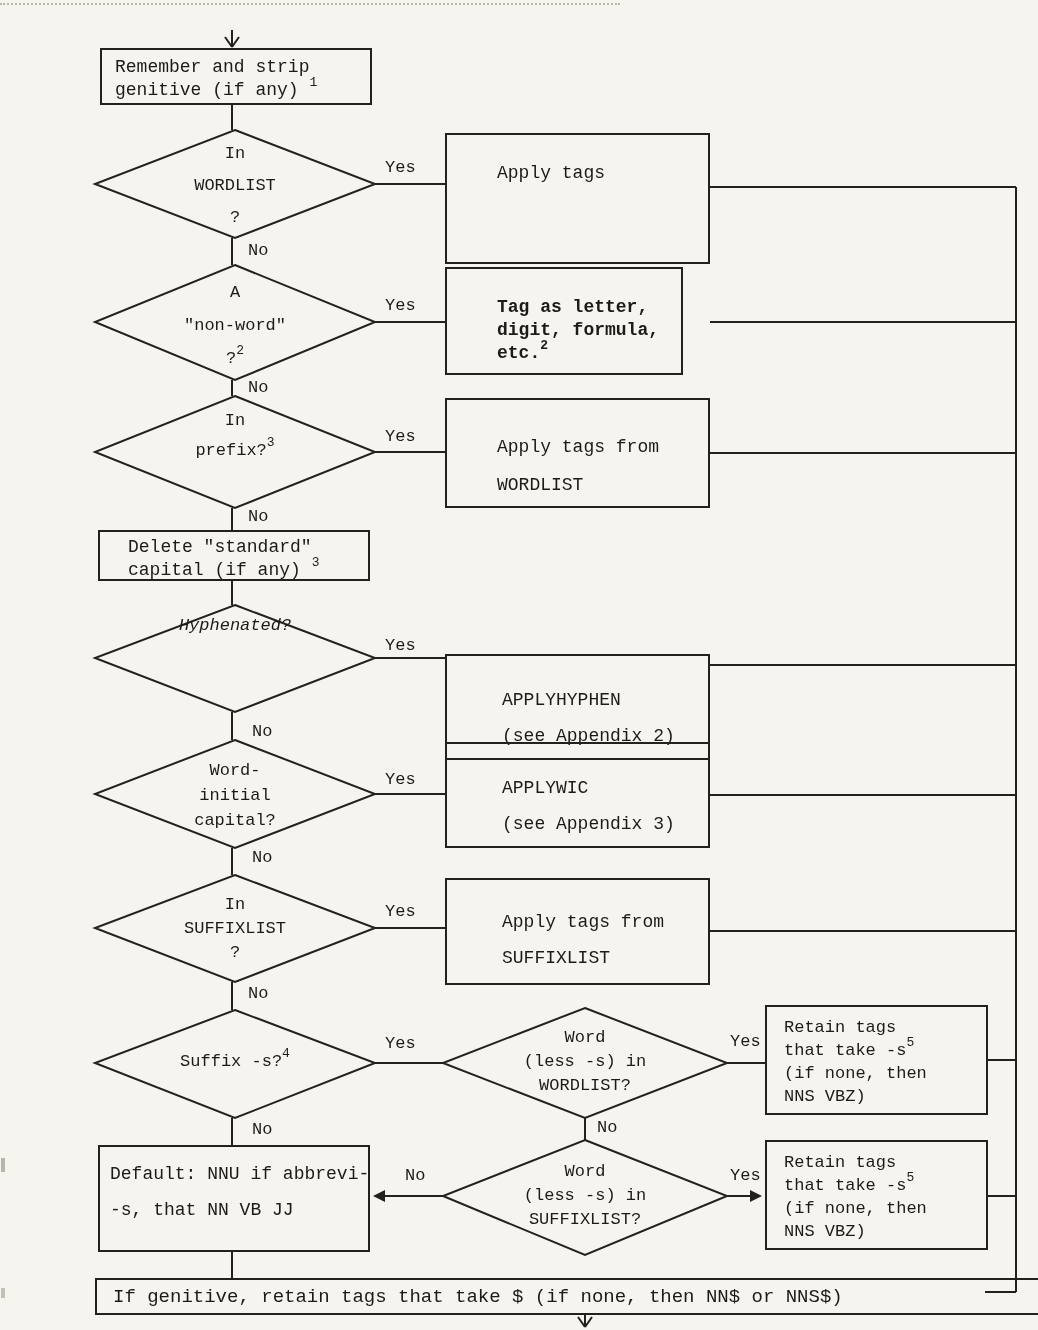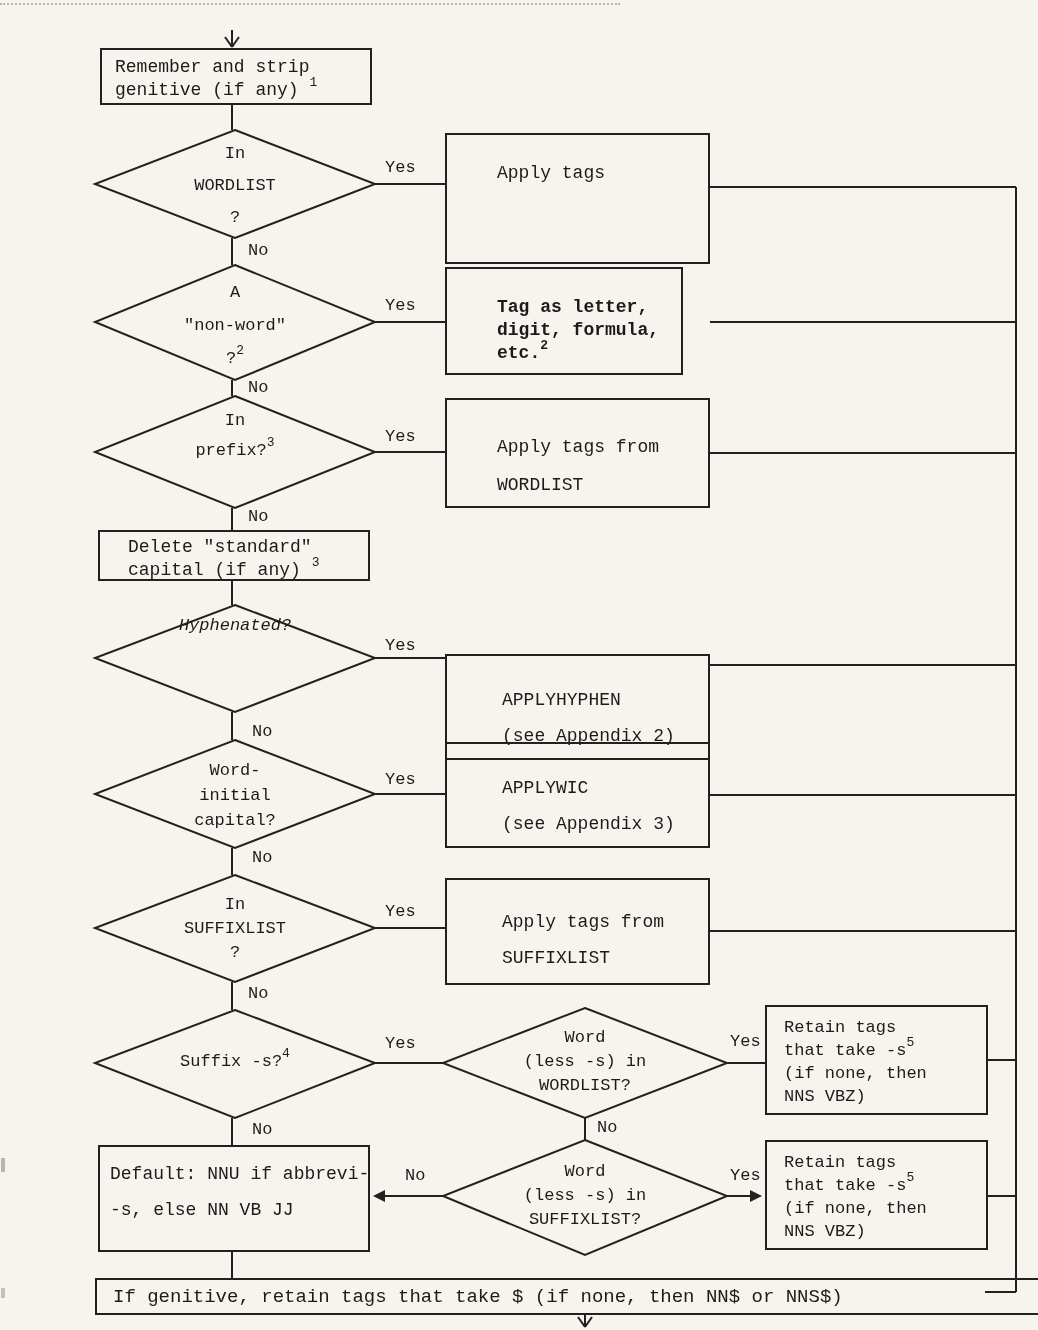--- a/index.html
+++ b/index.html
@@ -170,21 +170,21 @@
 
   <div class="box" style="left:765px;top:1140px;width:223px;height:110px;padding:9px 0 0 17px;font-size:17px;">
     <div>Retain tags</div>
     <div><span>that take -s</span><sup>5</sup></div>
     <div>(if none, then</div>
     <div>NNS VBZ)</div>
   </div>
 
   <div class="box" style="left:98px;top:1145px;width:272px;height:107px;padding:9px 0 0 10px;line-height:36px;">
     <div>Default: NNU if abbrevi-</div>
-    <div>-s, else NN VB JJ</div>
+    <div>-s, that NN VB JJ</div>
   </div>
 
   <div class="box" style="left:95px;top:1278px;width:1020px;height:37px;padding:6px 0 0 16px;font-size:19px;">
     <div>If genitive, retain tags that take $ (if none, then NN$ or NNS$)</div>
   </div>
 
   <div class="dtext" style="left:135px;top:138px;width:200px;line-height:32px;">
     <div>In</div>
     <div>WORDLIST</div>
     <div>?</div>

